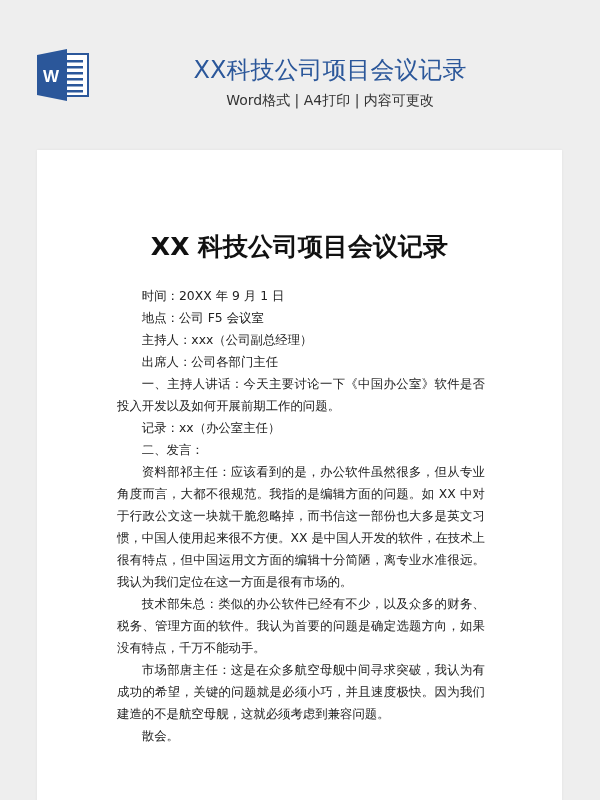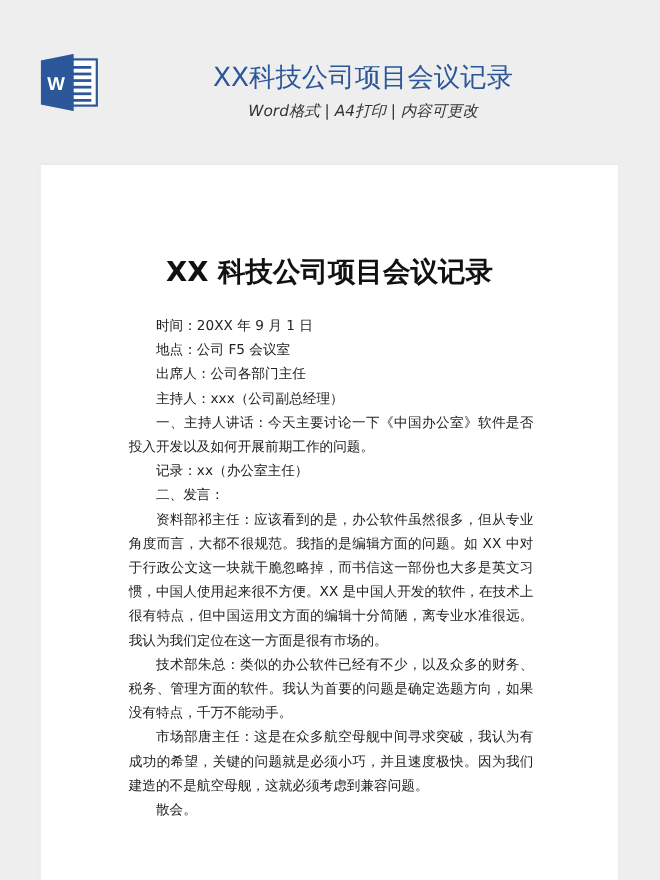--- a/index.html
+++ b/index.html
@@ -42,21 +42,20 @@
     }
     .header-subtitle {
       position: absolute;
       left: 150px;
       width: 360px;
       top: 92px;
       text-align: center;
       font-size: 14px;
       color: #333333;
       white-space: nowrap;
-      font-style: italic;
     }
     .page {
       position: absolute;
       left: 37px;
       top: 150px;
       width: 525px;
       height: 660px;
       background: #ffffff;
       box-shadow: 0 0 3px rgba(0,0,0,0.06);
     }
@@ -105,22 +104,22 @@
   </div>
   <div class="header-title">XX科技公司项目会议记录</div>
   <div class="header-subtitle">Word格式 | A4打印 | 内容可更改</div>
 </div>
 
 <div class="page">
   <div class="doc-title">XX 科技公司项目会议记录</div>
   <div class="doc-body">
     <p>时间：20XX 年 9 月 1 日</p>
     <p>地点：公司 F5 会议室</p>
+    <p>主持人：xxx（公司副总经理）</p>
     <p>出席人：公司各部门主任</p>
-    <p>主持人：xxx（公司副总经理）</p>
     <p>一、主持人讲话：今天主要讨论一下《中国办公室》软件是否投入开发以及如何开展前期工作的问题。</p>
     <p>记录：xx（办公室主任）</p>
     <p>二、发言：</p>
     <p>资料部祁主任：应该看到的是，办公软件虽然很多，但从专业角度而言，大都不很规范。我指的是编辑方面的问题。如 XX 中对于行政公文这一块就干脆忽略掉，而书信这一部份也大多是英文习惯，中国人使用起来很不方便。XX 是中国人开发的软件，在技术上很有特点，但中国运用文方面的编辑十分简陋，离专业水准很远。我认为我们定位在这一方面是很有市场的。</p>
     <p>技术部朱总：类似的办公软件已经有不少，以及众多的财务、税务、管理方面的软件。我认为首要的问题是确定选题方向，如果没有特点，千万不能动手。</p>
     <p>市场部唐主任：这是在众多航空母舰中间寻求突破，我认为有成功的希望，关键的问题就是必须小巧，并且速度极快。因为我们建造的不是航空母舰，这就必须考虑到兼容问题。</p>
     <p>散会。</p>
 
   </div>
 </div>

